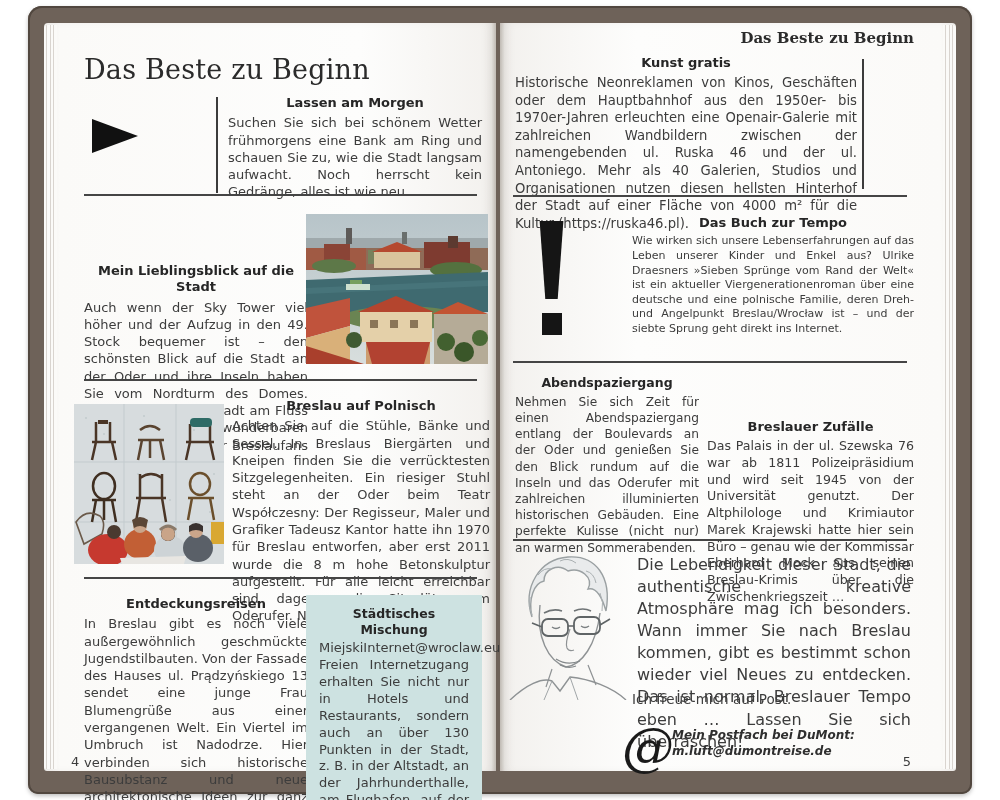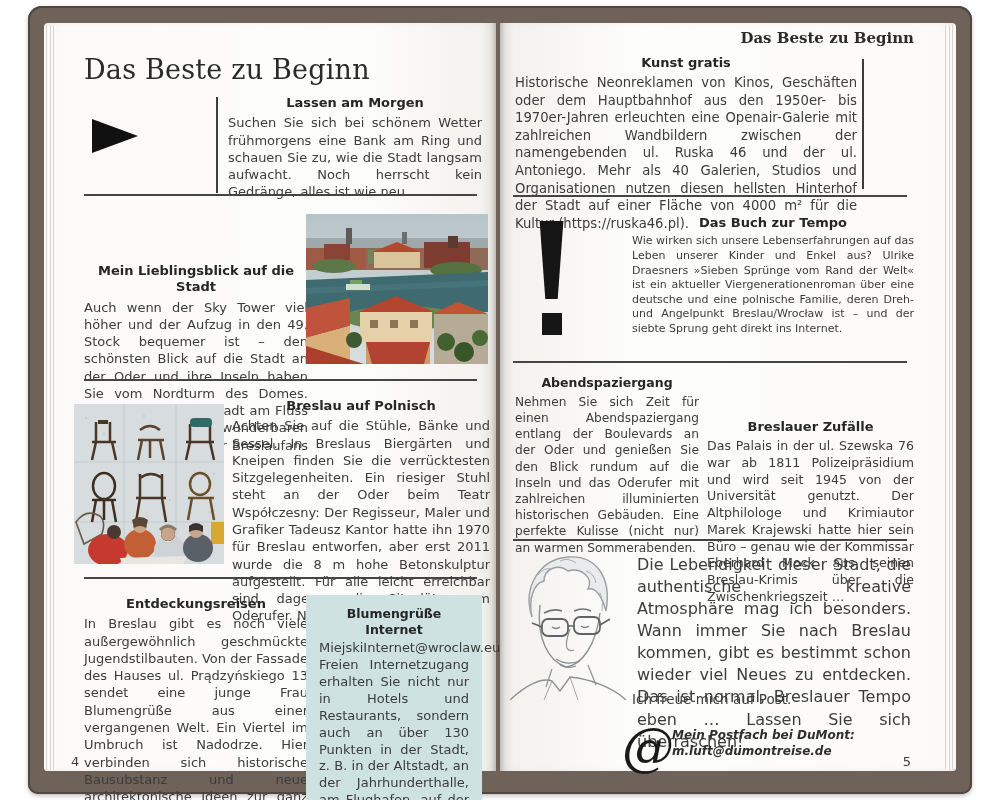--- a/index.html
+++ b/index.html
@@ -194,21 +194,21 @@
     </div>
 
     <div class="h-rule" style="left:40px;top:554px;width:393px;"></div>
 
     <div class="abs" style="left:40px;top:573px;width:224px;">
       <p class="sec-head">Entdeckungsreisen</p>
       <p class="body-txt">In Breslau gibt es noch viele außergewöhnlich geschmückte Jugendstilbauten. Von der Fassade des Hauses ul. Prądzyńskiego 13 sendet eine junge Frau Blumengrüße aus einer vergangenen Welt. Ein Viertel im Umbruch ist Nadodrze. Hier verbinden sich historische Bausubstanz und neue architektonische Ideen zur ganz besonderen Breslauer Mischung.</p>
     </div>
 
     <div class="abs teal-box" style="left:262px;top:572px;width:150px;">
-      <p class="sec-head">Blumengrüße Internet</p>
+      <p class="sec-head">Städtisches Mischung</p>
       <p class="body-txt">MiejskiInternet@wroclaw.eu: Freien Internetzugang erhalten Sie nicht nur in Hotels und Restaurants, sondern auch an über 130 Punkten in der Stadt, z. B. in der Altstadt, an der Jahrhunderthalle, am Flughafen, auf der Dominsel oder am Hauptbahnhof Wrocław Główny.</p>
     </div>
 
     <div class="abs pagenum" style="left:27px;top:731px;">4</div>
   </div>
 
   <div class="page page-right">
     <div class="fore-edge"></div>
 
     <div class="abs running-header" style="right:42px;top:6px;width:260px;">Das Beste zu Beginn</div>

